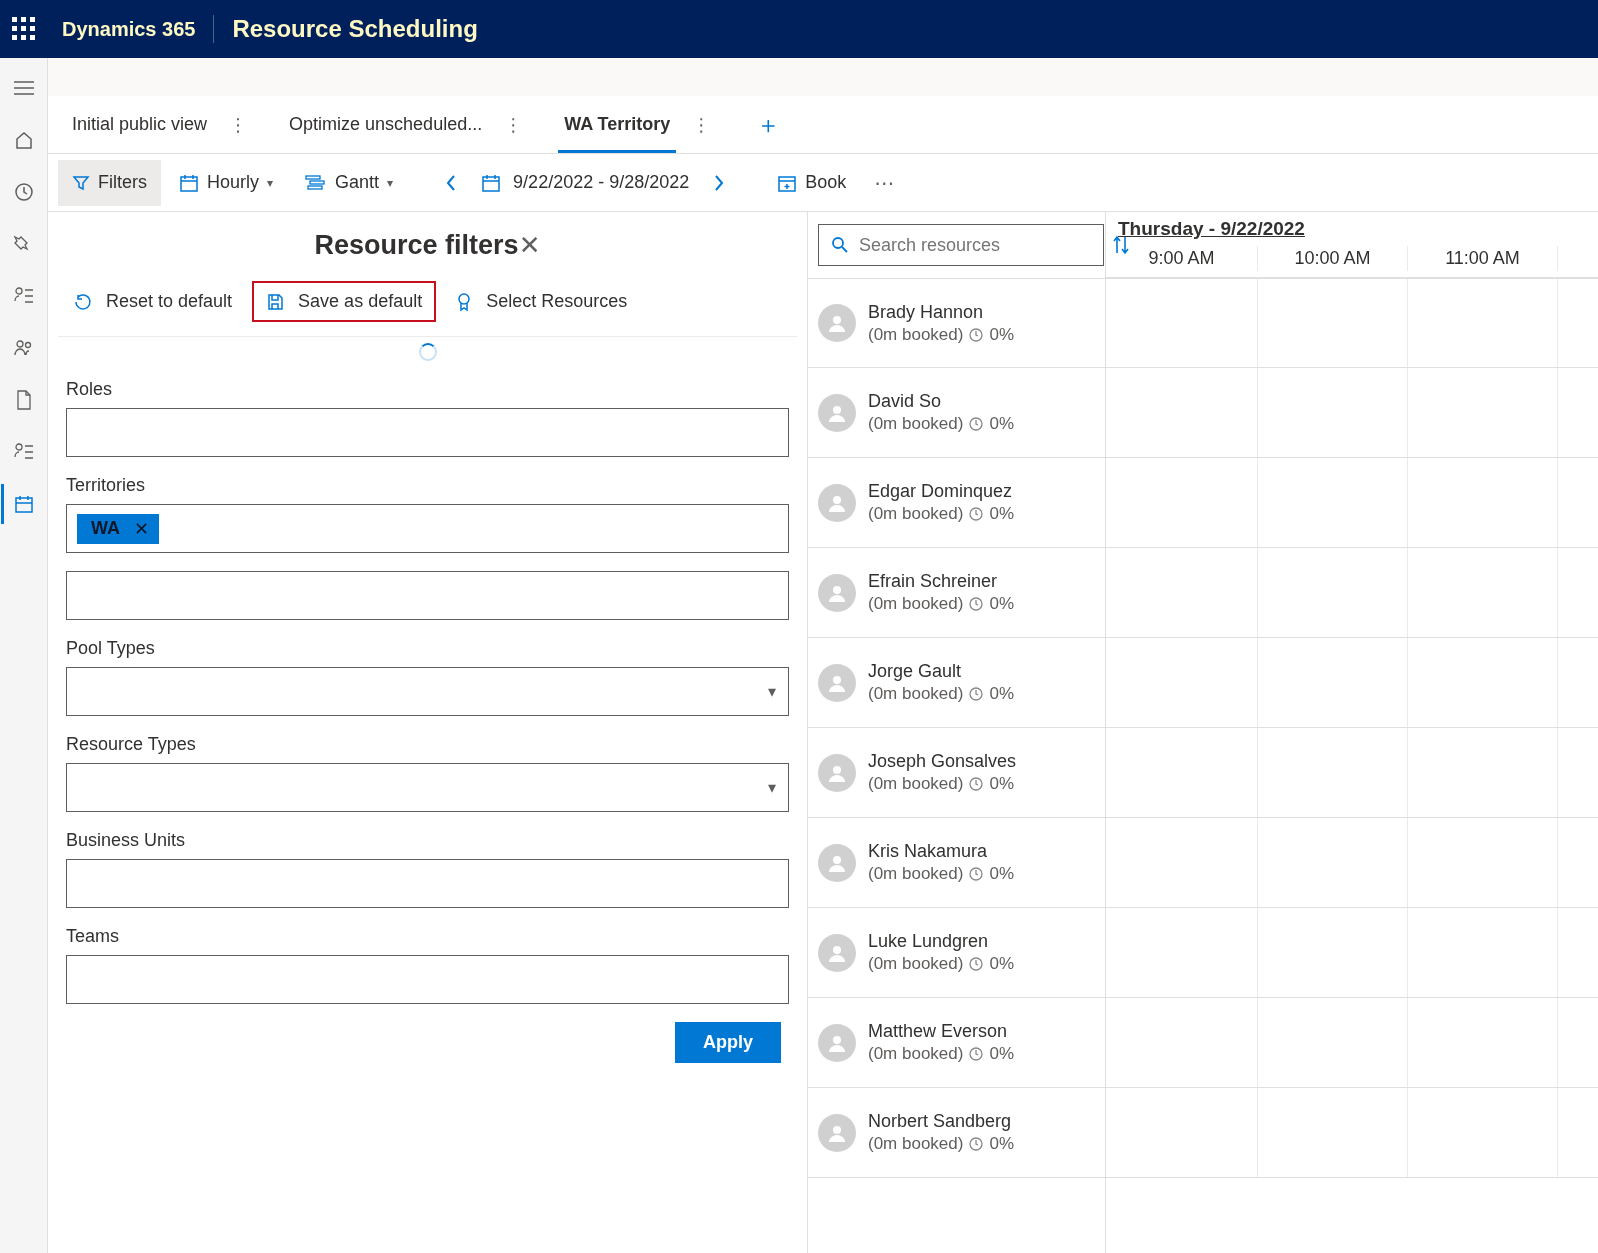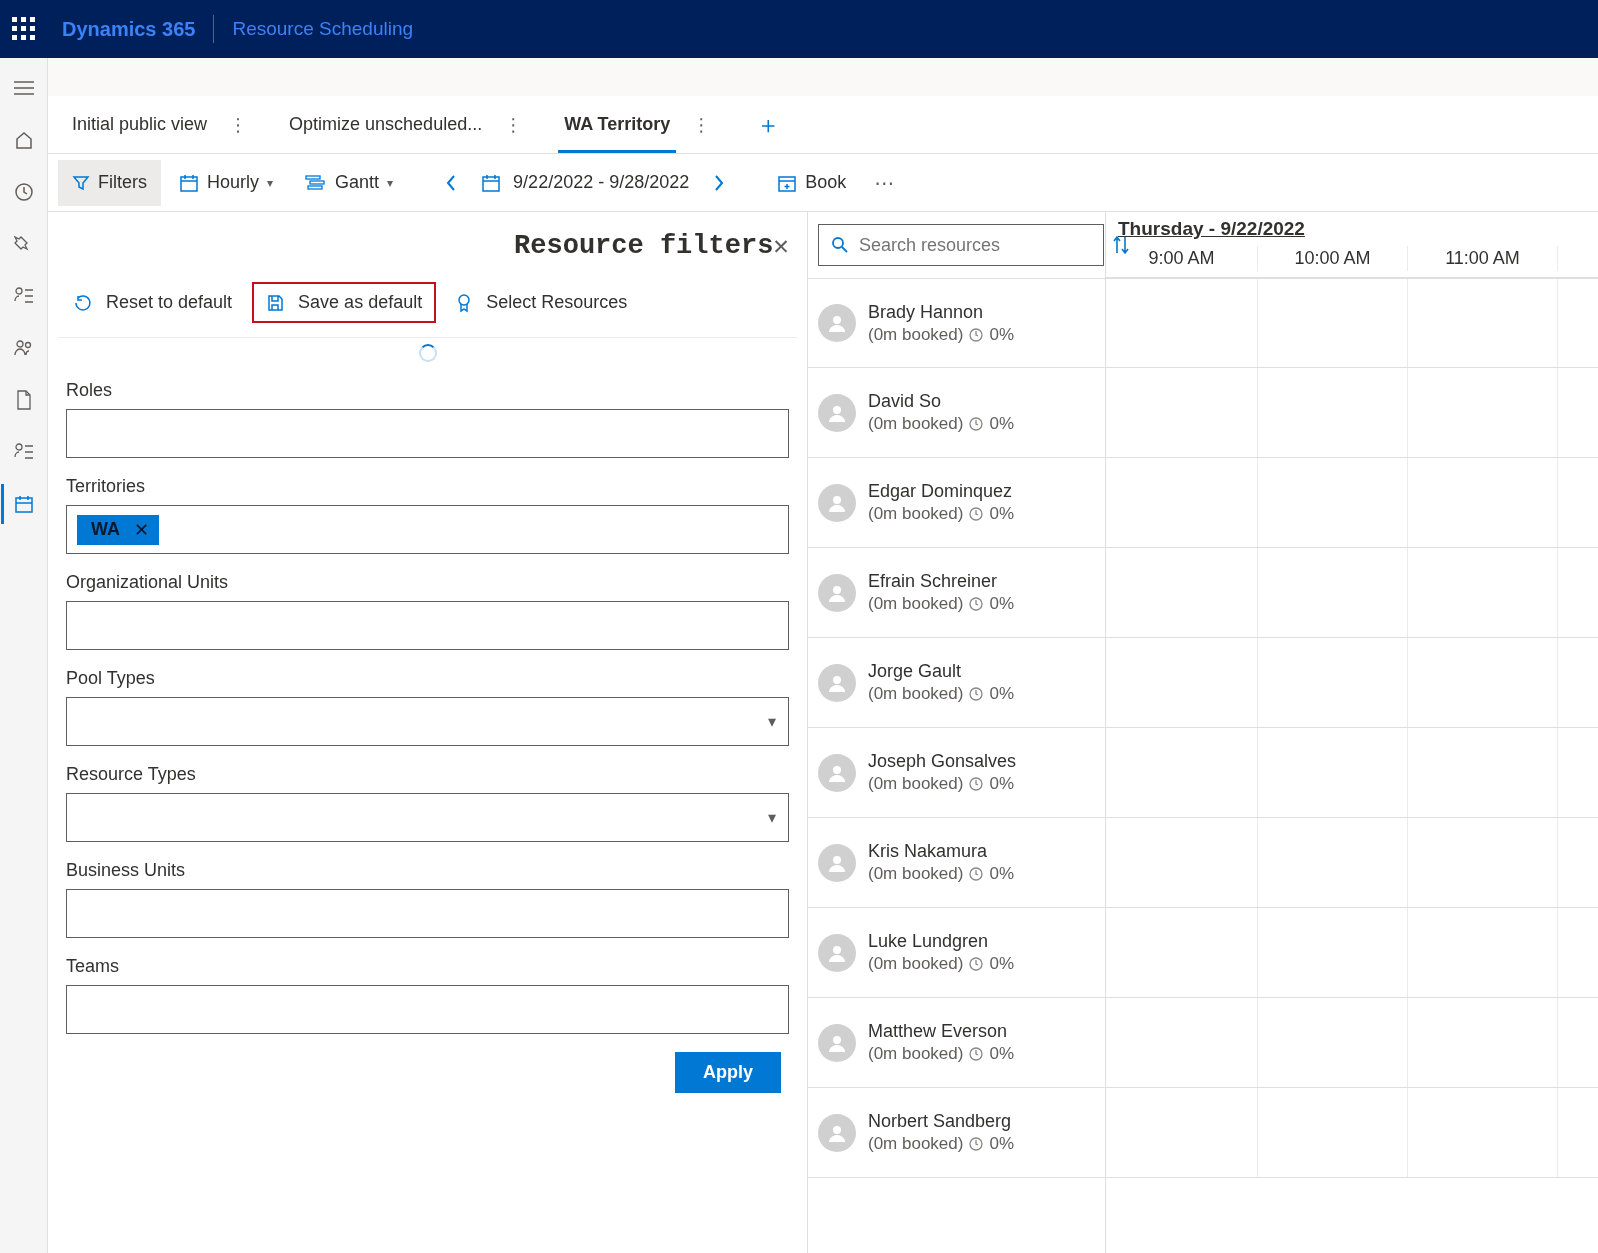--- a/index.html
+++ b/index.html
@@ -13,29 +13,29 @@
     overflow: hidden;
     position: relative;
   }
 
   
   .top-header {
     height: 58px;
     background: #00205c;
     display: flex;
     align-items: center;
-    color: #3b82f6;
+    color: #fef9c3;
     padding: 0 12px;
     gap: 18px;
   }
   .waffle { width:24px; height:24px; display:grid; grid-template-columns:repeat(3,5px); grid-template-rows:repeat(3,5px); gap:4px; cursor:pointer; margin-right:8px;}
   .waffle span { width:5px; height:5px; background:#fff; }
   .app-title { font-size:20px; font-weight:600; }
   .vdiv { width:1px; height:28px; background:rgba(255,255,255,0.3); }
-  .app-area { font-size:19px; font-weight:400; }
+  .app-area { font-size:24px; font-weight:700; }
 
   
   .shell { display:flex; height:calc(100% - 58px); }
 
   
   .left-nav { width:48px; border-right:1px solid #e1dfdd; background:#f5f5f5; display:flex; flex-direction:column; align-items:center; padding-top:10px; gap:12px; }
   .left-nav .nv { width:40px; height:40px; display:flex; align-items:center; justify-content:center; color:#605e5c; cursor:pointer; }
   .left-nav .nv.active { border-left:3px solid #0078d4; color:#0078d4; width:43px; margin-left:-3px; justify-content:center; }
 
   
@@ -58,21 +58,21 @@
   .chev { color:#605e5c; font-size:12px; }
   .nav-arrow { width:40px; height:40px; display:flex; align-items:center; justify-content:center; color:#0078d4; cursor:pointer; font-size:20px; }
   .date-range { display:flex; align-items:center; gap:12px; font-size:18px; padding:0 6px; cursor:pointer; }
   .hdots { color:#605e5c; font-size:20px; cursor:pointer; padding:0 10px;}
 
   
   .body-split { display:flex; flex:1; overflow:hidden; }
 
   
   .filter-panel { width:760px; border-right:1px solid #e1dfdd; padding:18px 10px 18px 10px; display:flex; flex-direction:column; overflow:hidden; position:relative; }
-  .fp-head { display:flex; align-items:center; justify-content:flex-end; padding:0 8px;font-family:Liberation Mono, monospace; }
+  .fp-head { display:flex; align-items:center; justify-content:center; padding:0 8px; }
   .fp-title { font-size:27px; font-weight:600; }
   .close-x { font-size:26px; color:#605e5c; cursor:pointer; font-weight:300; }
   .fp-actions { display:flex; align-items:center; gap:8px; padding:20px 4px 14px 4px; border-bottom:1px solid #edebe9; }
   .fp-action { display:flex; align-items:center; gap:14px; font-size:18px; color:#323130; cursor:pointer; padding:8px 12px; }
   .fp-action.hl { border:2.5px solid #c50f1f; }
   .fp-action .ic { color:#0078d4; display:inline-flex; }
   .fp-fields { padding:6px 8px 0 8px; flex:1; overflow:auto; }
   .spinner { width:18px; height:18px; border:2px solid #c7e0f4; border-top-color:#0078d4; border-radius:50%; margin:0 auto 6px auto; }
   .field-group { margin:18px 0 4px 0; }
   .flabel { font-size:18px; margin-bottom:8px; }
@@ -323,21 +323,20 @@
             <div class="flabel">Territories</div>
             <div class="fbox">
               <div class="chip">
                 <span>WA</span>
                 <span class="xx">✕</span>
               </div>
             </div>
           </div>
 
           <div class="field-group">
-            <div class="flabel">Organizational Units</div>
             <div class="fbox"></div>
           </div>
 
           <div class="field-group">
             <div class="flabel">Pool Types</div>
             <div class="fbox sel"></div>
           </div>
 
           <div class="field-group">
             <div class="flabel">Resource Types</div>

